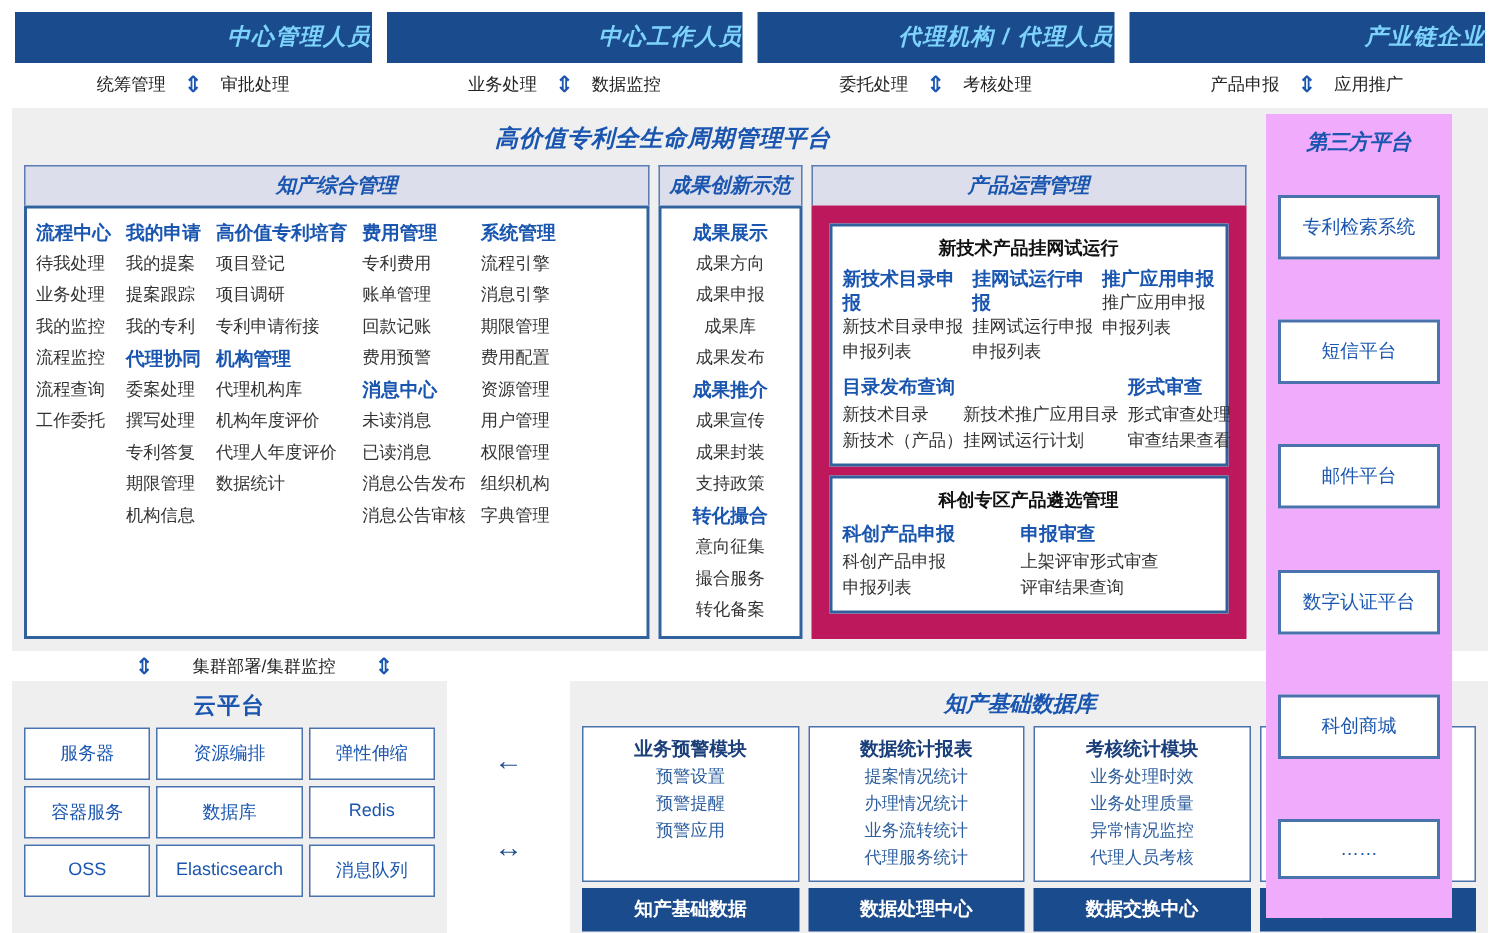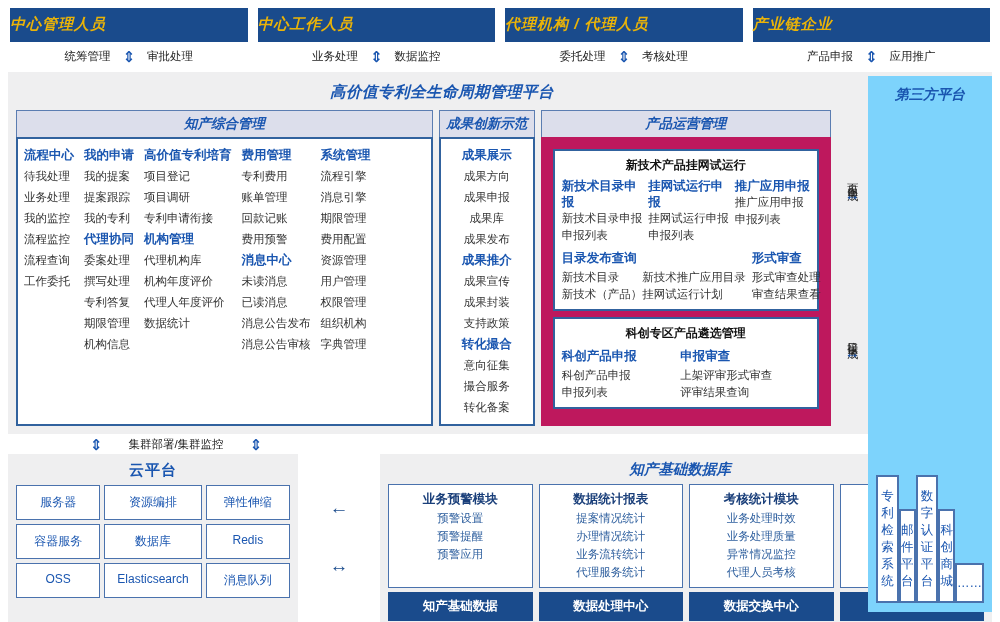--- a/index.html
+++ b/index.html
@@ -9,23 +9,23 @@
     font-family: "Liberation Sans", "DejaVu Sans", sans-serif;
     font-size: 12px;
     color: #1a1a1a;
     overflow: hidden;
     position: relative;
   }
   
   .roles { display: flex; gap: 10px; padding: 8px 10px 0 10px; }
   .role-col { flex: 1; display: flex; flex-direction: column; }
   .role-head {
-    background: #1a4b8c; color: #eab308;
+    background: #1a4b8c; color: #7dd3fc;
     font-weight: bold; font-size: 15px; font-style: italic;
-    text-align: left; padding: 7px 0 8px 0; letter-spacing: 1px;
+    text-align: right; padding: 7px 0 8px 0; letter-spacing: 1px;
   }
   .role-sub {
     display: flex; align-items: center; justify-content: center;
     gap: 12px; padding: 7px 0 6px 0; font-size: 11.5px; color: #222;
   }
   .vbi { color: #1a56b0; font-size: 15px; line-height: 1; font-weight: bold; }
   
   .platform {
     position: relative;
     margin: 2px 8px 0 8px;
@@ -68,29 +68,29 @@
   .rail {
     width: 32px; display: flex; flex-direction: column;
     align-items: center; justify-content: space-around;
     font-size: 11px; color: #222;
   }
   .rail-item { display: flex; flex-direction: column; align-items: center; }
   .rail-txt { writing-mode: vertical-rl; letter-spacing: 2px; line-height: 13px; }
   .hbi { color: #1a56b0; font-size: 15px; font-weight: bold; margin-top: 3px; }
   
   .third {
-    position: absolute; left: 868px; top: 76px; width: 124px; bottom: 10px;
-    background: #7dd3fc; padding: 6px 8px;
+    position: absolute; left: 844px; top: 76px; width: 124px; bottom: 10px;
+    background: #f0abfc; padding: 6px 8px;
     display: flex; flex-direction: column;
   }
   .third-title {
     text-align: center; color: #1a56b0; font-weight: bold; font-style: italic;
     font-size: 14px; padding: 4px 0 6px 0;
   }
-  .third-list { flex: 1; display: flex; flex-direction: row; justify-content: space-around; align-items: flex-end; }
+  .third-list { flex: 1; display: flex; flex-direction: column; justify-content: space-around; }
   .third-box {
     border: 2px solid #4a72ad; background: #fff; color: #1a56b0;
     text-align: center; font-size: 12.5px; padding: 11px 0; margin: 3px 0;
   }
   
   .cluster {
     display: flex; align-items: center; justify-content: center; gap: 26px;
     width: 336px; margin: 3px 0 2px 8px; font-size: 11.5px; color: #222;
   }
   
@@ -322,20 +322,21 @@
       </div>
 
     </div>
   </div>
 </div>
 
 <div class="third">
   <div class="third-title">第三方平台</div>
   <div class="third-list">
     <div class="third-box">专利检索系统</div>
+    <div class="third-box">短信平台</div>
     <div class="third-box">邮件平台</div>
     <div class="third-box">数字认证平台</div>
     <div class="third-box">科创商城</div>
     <div class="third-box">……</div>
   </div>
 </div>
 
 <div class="cluster">
   <span class="vbi">⇕</span>
   <span>集群部署/集群监控</span>

